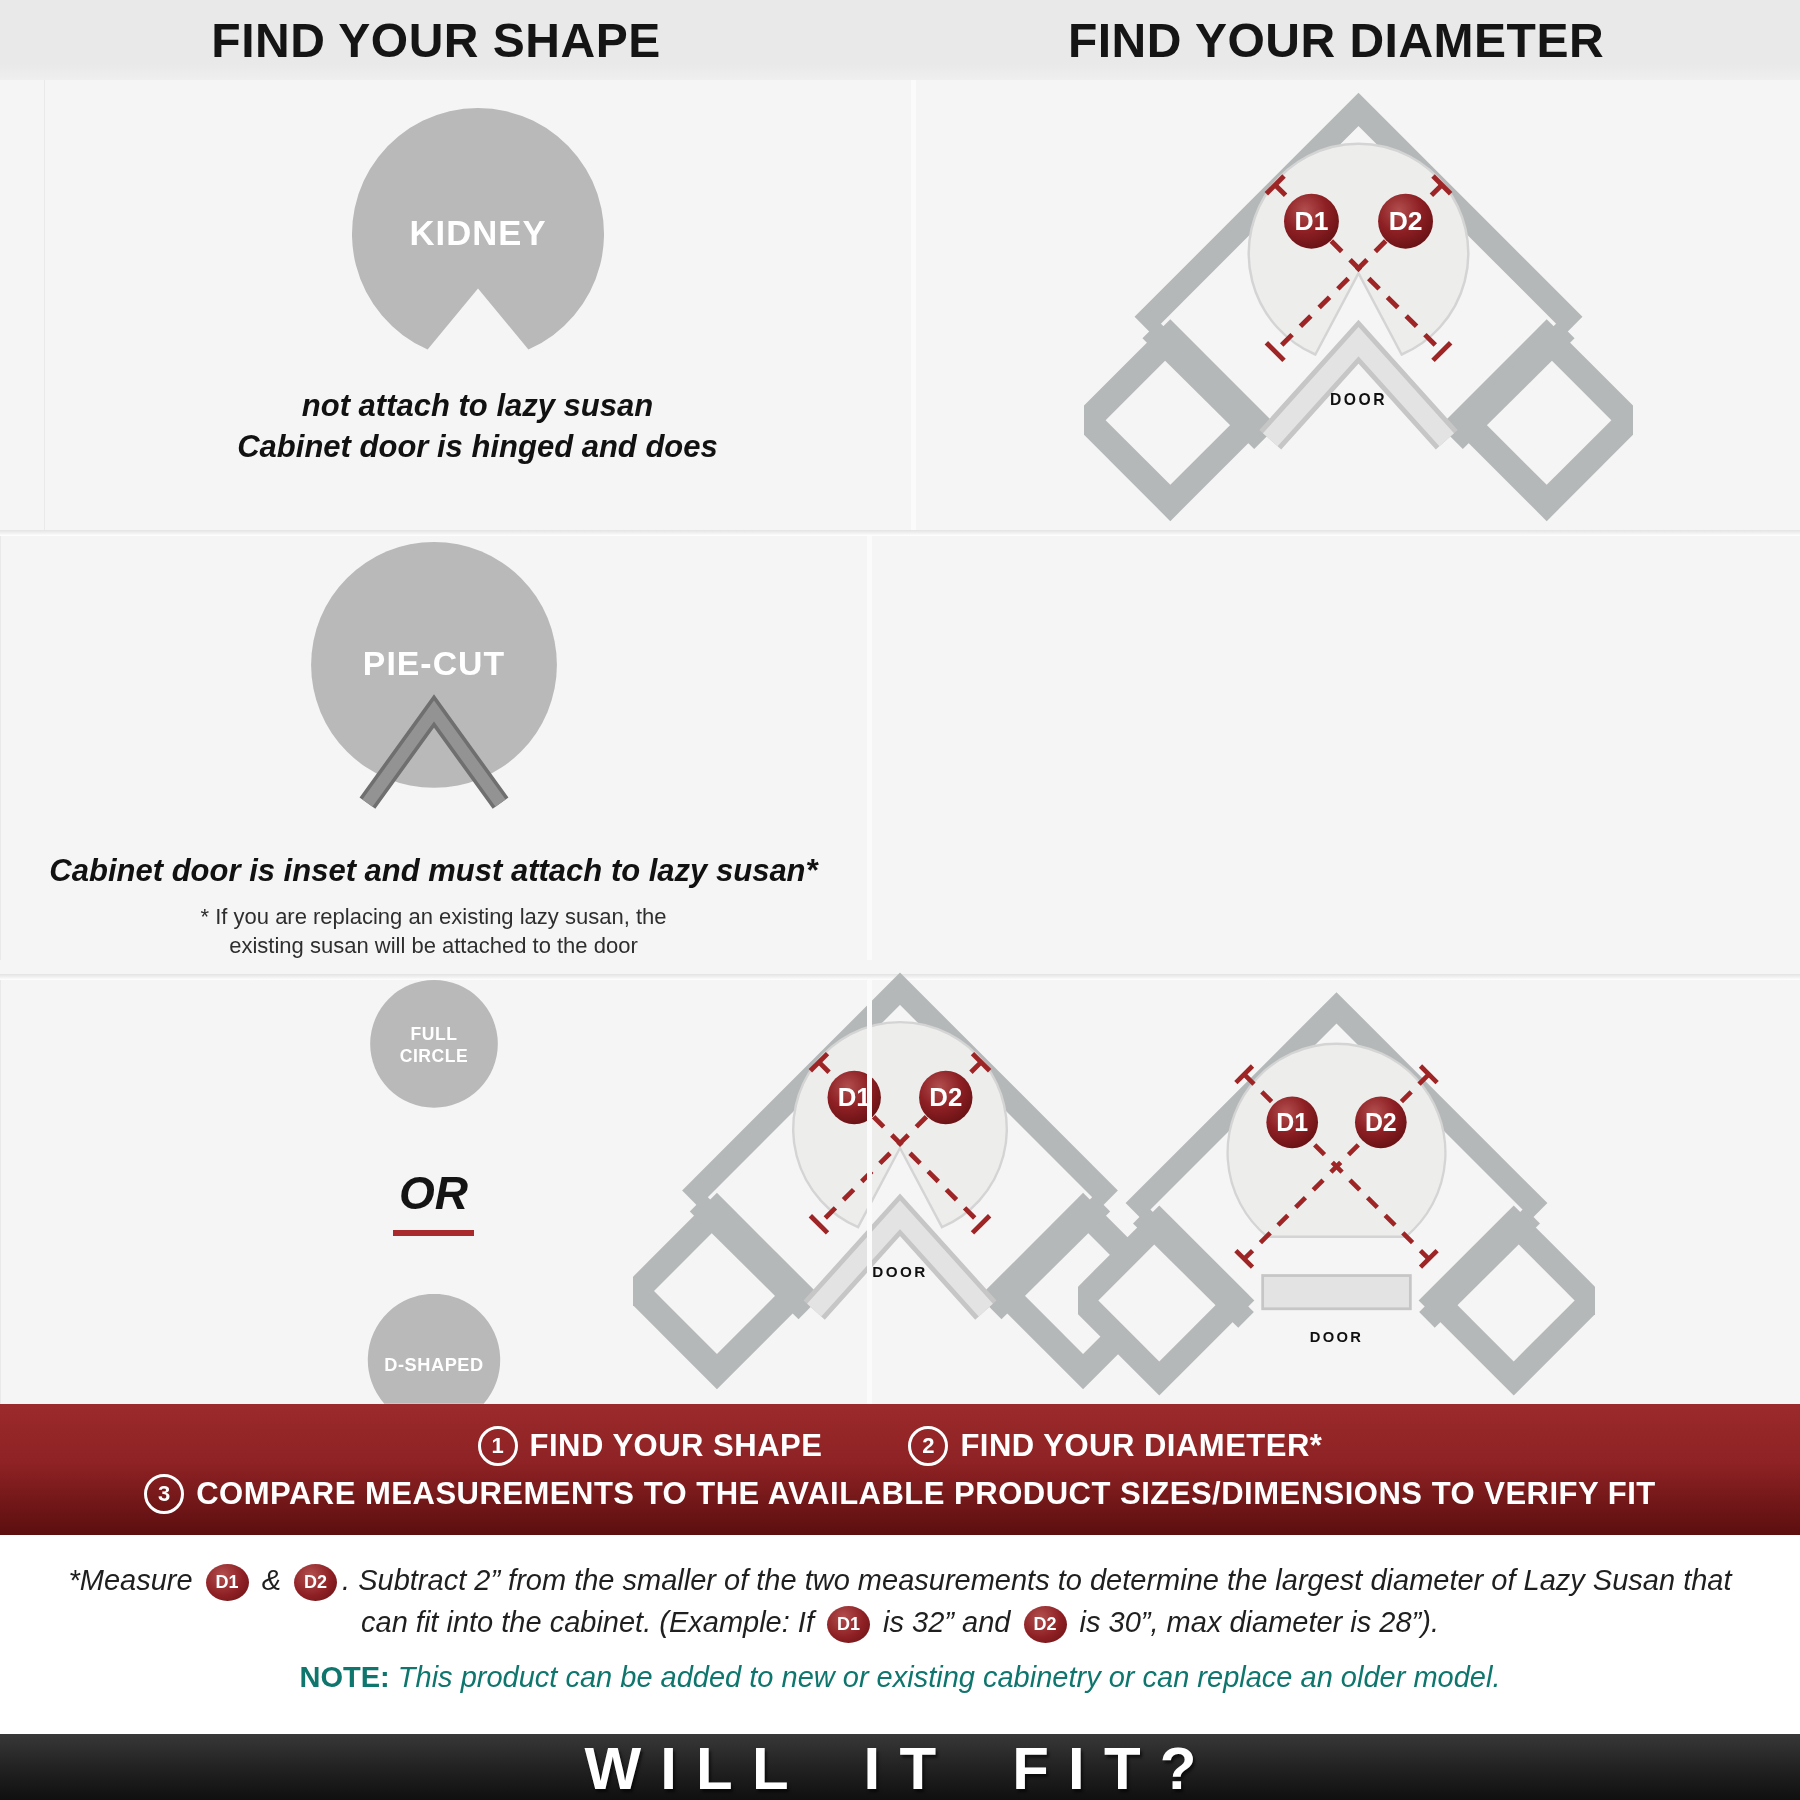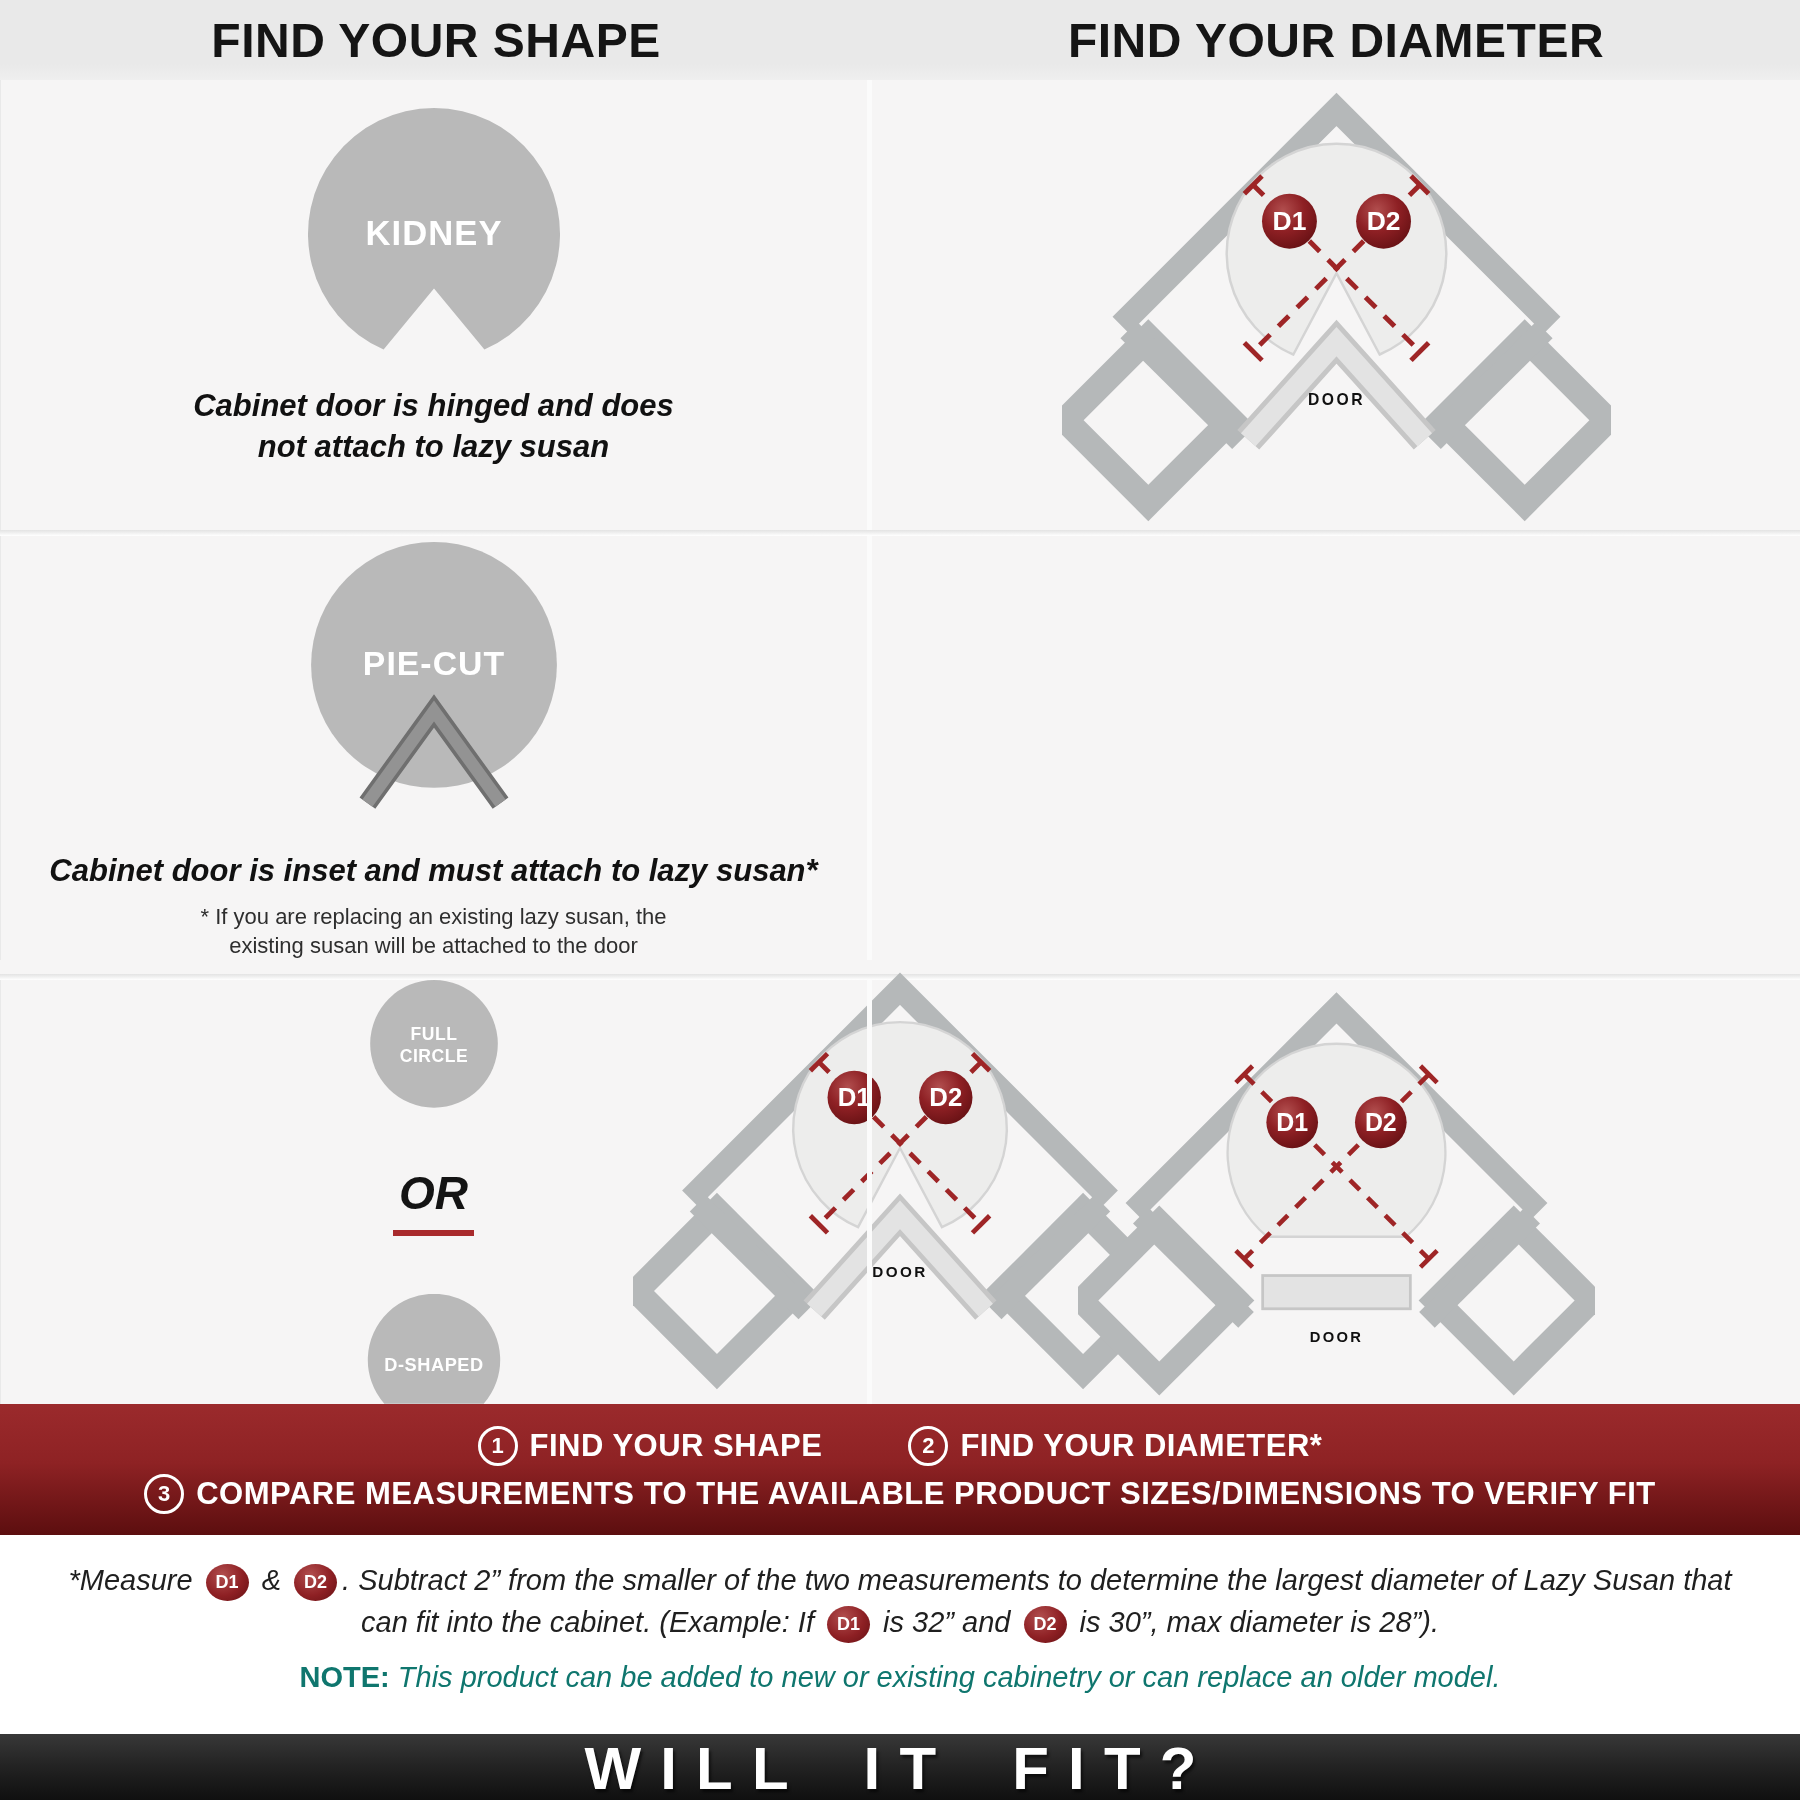--- a/index.html
+++ b/index.html
@@ -25,21 +25,21 @@
   .header-cell{display:flex;align-items:center;justify-content:center;}
   .header-cell.left{width:872px;}
   .header-cell.right{flex:1;}
   .col-title{font-size:48px;font-weight:bold;color:#151515;letter-spacing:.5px;}
 
   
   .row{display:flex;background:var(--row-bg);}
   .row-gap{height:6px;background:linear-gradient(180deg,#e3e3e3,#ffffff);}
   .panel-left{width:872px;display:flex;flex-direction:column;align-items:center;border-right:5px solid #fbfbfb;box-shadow:1px 0 0 #e9e9e9 inset;}
   .panel-right{flex:1;display:flex;align-items:flex-start;justify-content:center;}
-  .row1{height:450px;}
+  .row1{height:450px;padding-left:44px;}
   .row2{height:438px;flex-direction:column;}
   .row3{height:424px;}
 
   .shape-label{fill:#ffffff;font-size:33px;font-weight:bold;letter-spacing:1px;text-anchor:middle;}
   .shape-fill{fill:var(--shape-gray);}
   .caption{font-size:31px;font-weight:bold;font-style:italic;color:#111;text-align:center;line-height:1.32;}
   .footnote{font-size:22px;color:#2e2e2e;text-align:center;line-height:1.32;margin-top:10px;}
   .trio{display:flex;align-items:center;justify-content:center;gap:58px;height:100%;flex-direction:column;}
   .or-wrap{font-size:46px;font-weight:bold;font-style:italic;color:#141414;border-bottom:6px solid var(--or-underline);padding:0 6px 10px 6px;}
 
@@ -91,22 +91,22 @@
     </div>
   </div>
 
   <div class="row row1">
     <div class="panel-left">
       <svg width="252" height="252" viewBox="0 0 240 240" style="margin-top:28px">
         <path class="shape-fill" d="M 72,230 A 120,120 0 1 1 168,230 L 120,172 Z"></path>
         <text class="shape-label" x="120" y="130">KIDNEY</text>
       </svg>
       <div class="caption" style="margin-top:26px">
+        <div>not attach to lazy susan</div>
         <div>Cabinet door is hinged and does</div>
-        <div>not attach to lazy susan</div>
       </div>
     </div>
     <div class="panel-right">
       <div class="diagram-slot">
           <svg viewBox="0 0 560 455" height="446" width="549">
             <defs>
               <radialGradient id="bg0" cx="38%" cy="30%" r="78%">
                 <stop offset="0%" stop-color="#b14e4e"></stop>
                 <stop offset="50%" stop-color="#8e2024"></stop>
                 <stop offset="100%" stop-color="#641013"></stop>

